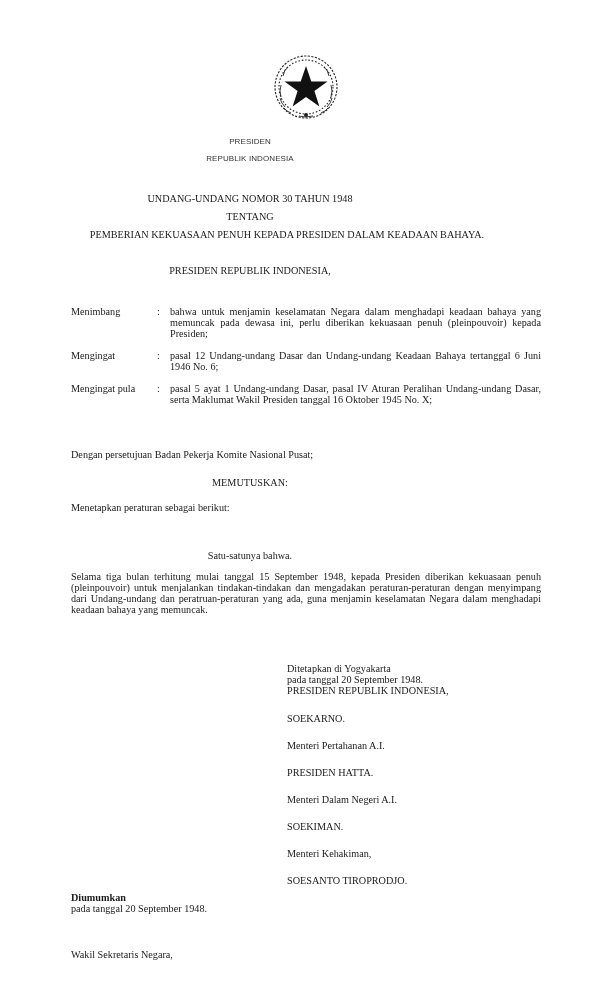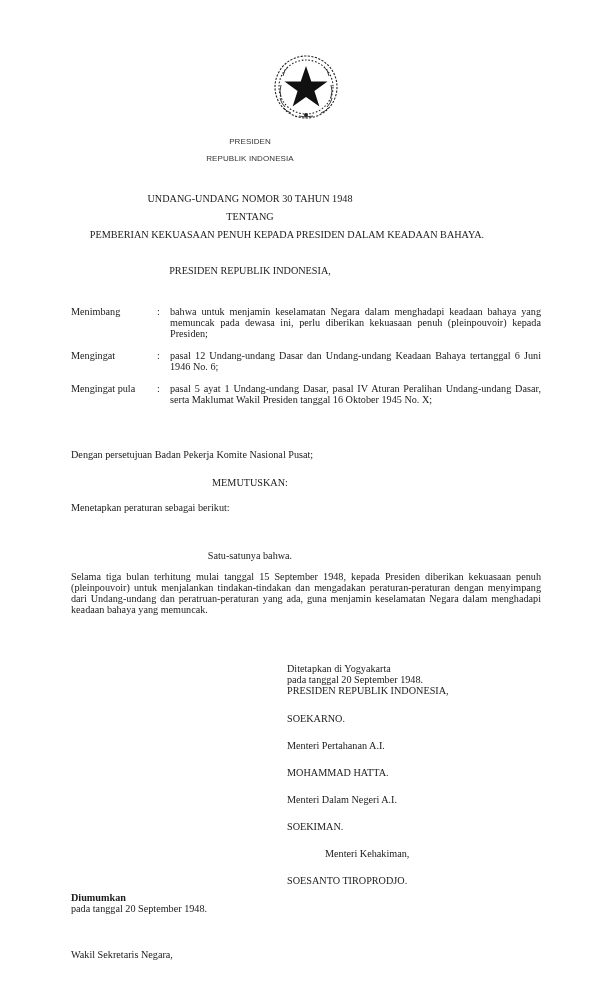--- a/index.html
+++ b/index.html
@@ -149,25 +149,25 @@
 
   <div class="block" style="top:571px;">Selama tiga bulan terhitung mulai tanggal 15 September 1948, kepada Presiden diberikan kekuasaan penuh (pleinpouvoir) untuk menjalankan tindakan-tindakan dan mengadakan peraturan-peraturan dengan menyimpang dari Undang-undang dan peratruan-peraturan yang ada, guna menjamin keselamatan Negara dalam menghadapi keadaan bahaya yang memuncak.</div>
 
   <div class="sig" style="top:663px;">Ditetapkan di Yogyakarta</div>
   <div class="sig" style="top:674px;">pada tanggal 20 September 1948.</div>
   <div class="sig" style="top:685px;">PRESIDEN REPUBLIK INDONESIA,</div>
 
   <div class="sig" style="top:713px;">SOEKARNO.</div>
 
   <div class="sig" style="top:740px;">Menteri Pertahanan A.I.</div>
-  <div class="sig" style="top:767px;">MOHAMMAD HATTA.</div>
+  <div class="sig" style="top:767px;">PRESIDEN HATTA.</div>
 
   <div class="sig" style="top:794px;">Menteri Dalam Negeri A.I.</div>
   <div class="sig" style="top:821px;">SOEKIMAN.</div>
 
-  <div class="sig" style="top:848px;margin-left:38px;">Menteri Kehakiman,</div>
+  <div class="sig" style="top:848px;">Menteri Kehakiman,</div>
   <div class="sig" style="top:875px;">SOESANTO TIROPRODJO.</div>
 
   <div class="abs" style="left:71px; top:892px;font-weight:bold;">Diumumkan</div>
   <div class="abs" style="left:71px; top:903px;">pada tanggal 20 September 1948.</div>
   <div class="abs" style="left:71px; top:949px;">Wakil Sekretaris Negara,</div>
 
 </div>
 
 </body></html>

